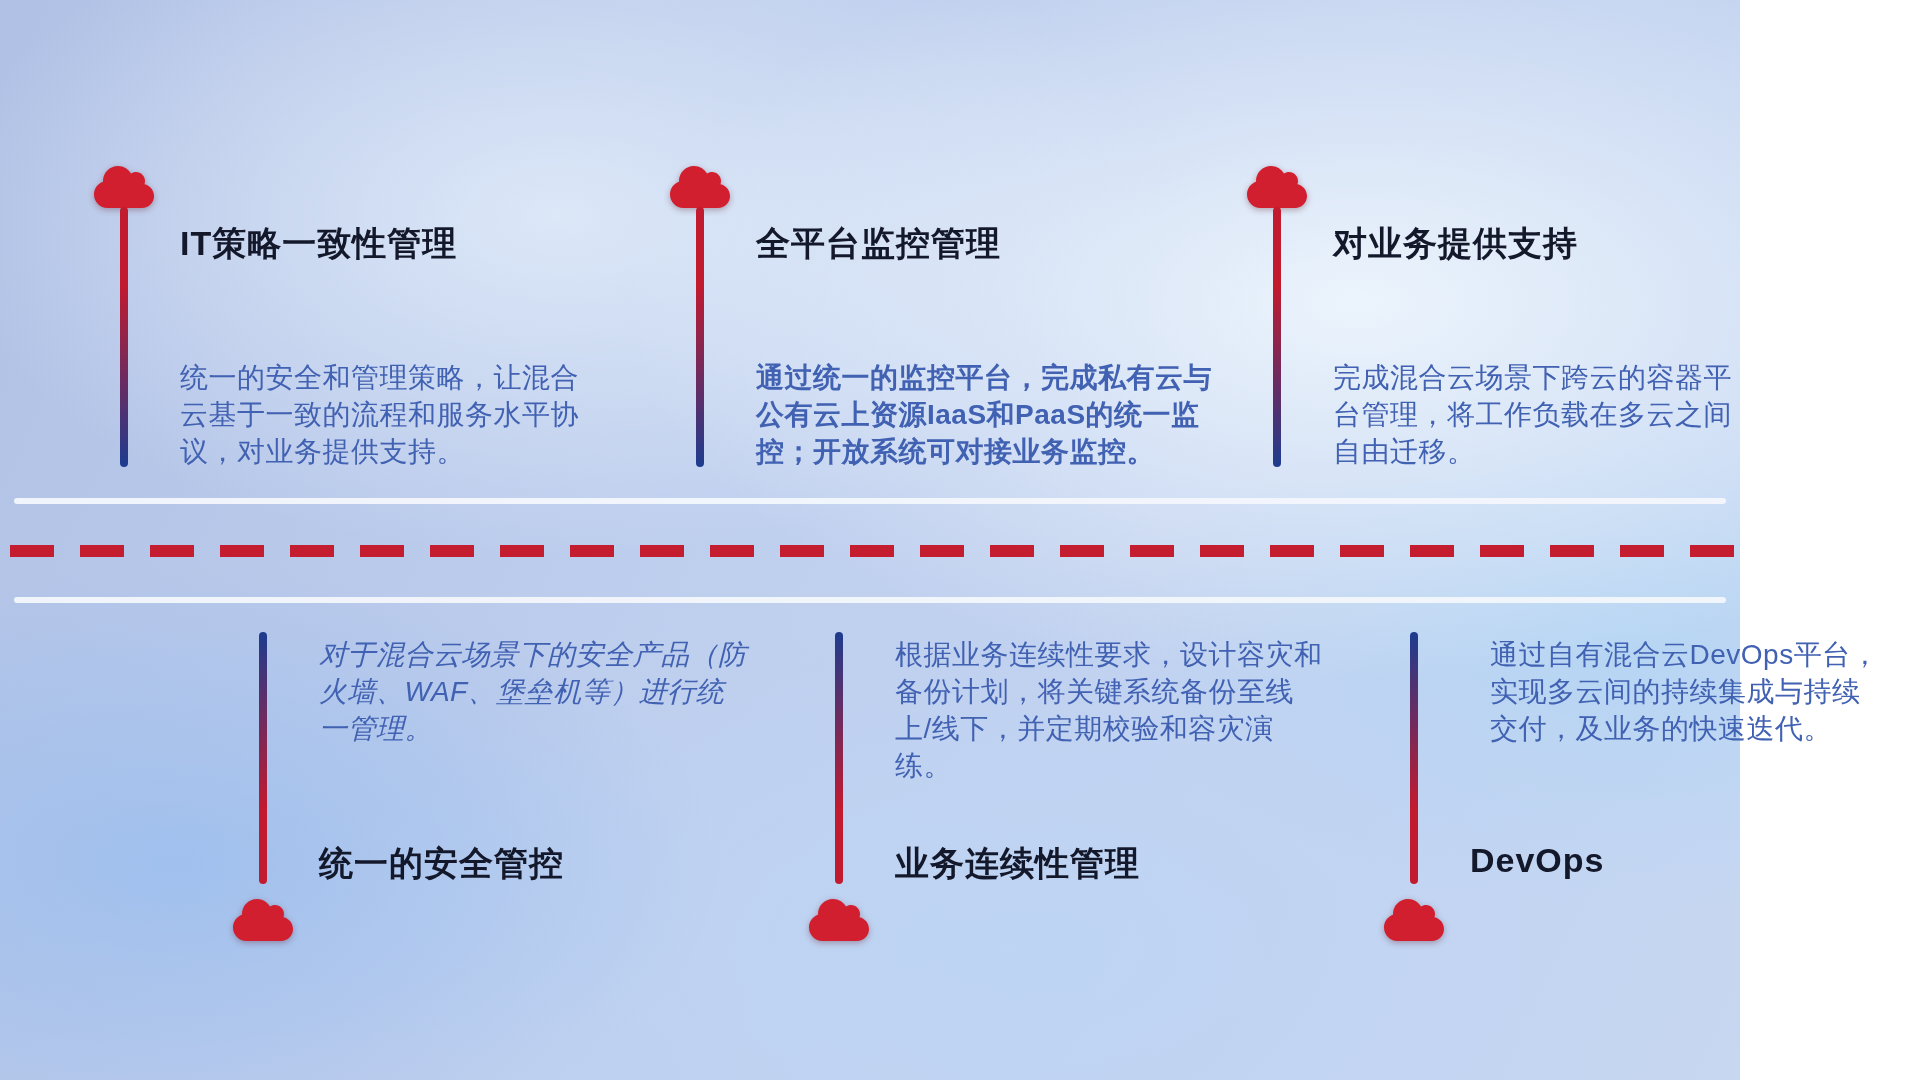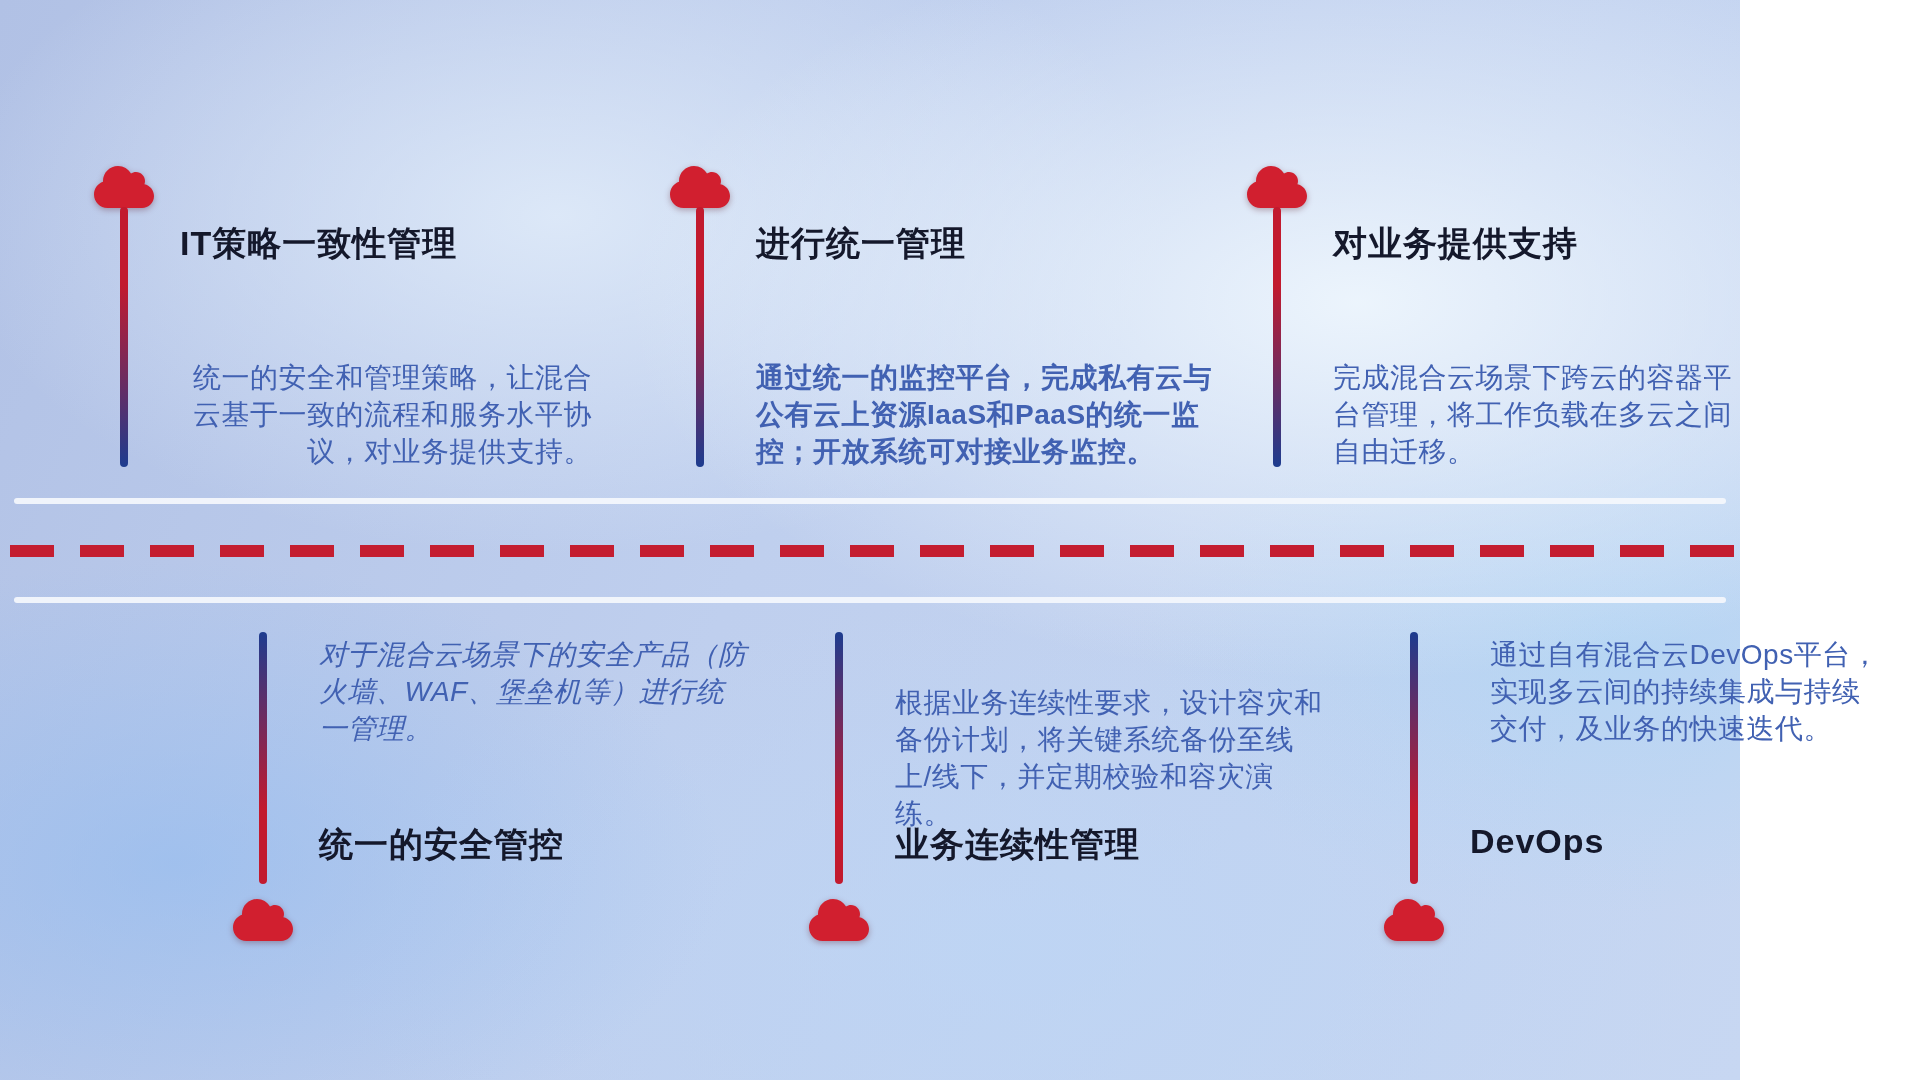--- a/index.html
+++ b/index.html
@@ -53,37 +53,37 @@
   }
 
   .title {
     position: absolute; left: 88px;
     font-size: 34px; font-weight: 700;
     color: var(--title-color);
     white-space: nowrap;
     letter-spacing: 1px;
   }
   .item.top .title { top: 58px; }
-  .item.bottom .title { top: 192px; }
+  .item.bottom .title { top: 211px; }
 
   .desc {
     position: absolute; left: 88px;
     font-size: 28px; line-height: 37px;
     color: var(--desc-color);
     overflow-wrap: break-word;
     letter-spacing: 0.5px;
   }
   .item.top .desc { top: 196px; }
   .item.bottom .desc { top: 6px; }
 
-  .t1 .desc { width: 412px; text-align: right; }
+  .t1 .desc { width: 412px; }
   .t2 .desc { width: 468px; font-weight: bold; }
   .t3 .desc { width: 412px; }
   .b1 .desc { width: 432px; font-style: italic; }
-  .b2 .desc { width: 428px; margin-top: 48px; }
+  .b2 .desc { width: 428px; }
   .b3 .desc { width: 398px; margin-left: 20px; }
 
   .road-line {
     position: absolute; left: 14px; right: 14px; height: 6px;
     background: var(--road-white); border-radius: 3px;
     opacity: 0.95;
   }
   .road-line.upper { top: 498px; }
   .road-line.lower { top: 597px; }
   .road-dash {
@@ -109,21 +109,21 @@
     <div class="desc">统一的安全和管理策略，让混合云基于一致的流程和服务水平协议，对业务提供支持。</div>
   </div>
 
   <div class="item top t2">
     <span class="cloud">
       <svg viewBox="0 0 640 512">
           <path fill="#d11f2f" d="M0 336c0 79.5 64.5 144 144 144H512c70.7 0 128-57.3 128-128c0-61.9-44-113.6-102.4-125.4c4.1-10.7 6.4-22.4 6.4-34.6c0-53-43-96-96-96c-19.7 0-38.1 6-53.3 16.2C367 64.2 315.3 32 256 32C167.6 32 96 103.6 96 192c0 2.7 .1 5.4 .2 8.1C40.2 219.8 0 273.2 0 336z"></path>
         </svg>
     </span>
     <div class="stem"></div>
-    <div class="title">进行统一管理</div>
+    <div class="title">全平台监控管理</div>
     <div class="desc">通过统一的监控平台，完成私有云与公有云上资源IaaS和PaaS的统一监控；开放系统可对接业务监控。</div>
   </div>
 
   <div class="item top t3">
     <span class="cloud">
       <svg viewBox="0 0 640 512">
           <path fill="#d11f2f" d="M0 336c0 79.5 64.5 144 144 144H512c70.7 0 128-57.3 128-128c0-61.9-44-113.6-102.4-125.4c4.1-10.7 6.4-22.4 6.4-34.6c0-53-43-96-96-96c-19.7 0-38.1 6-53.3 16.2C367 64.2 315.3 32 256 32C167.6 32 96 103.6 96 192c0 2.7 .1 5.4 .2 8.1C40.2 219.8 0 273.2 0 336z"></path>
         </svg>
     </span>
     <div class="stem"></div>

